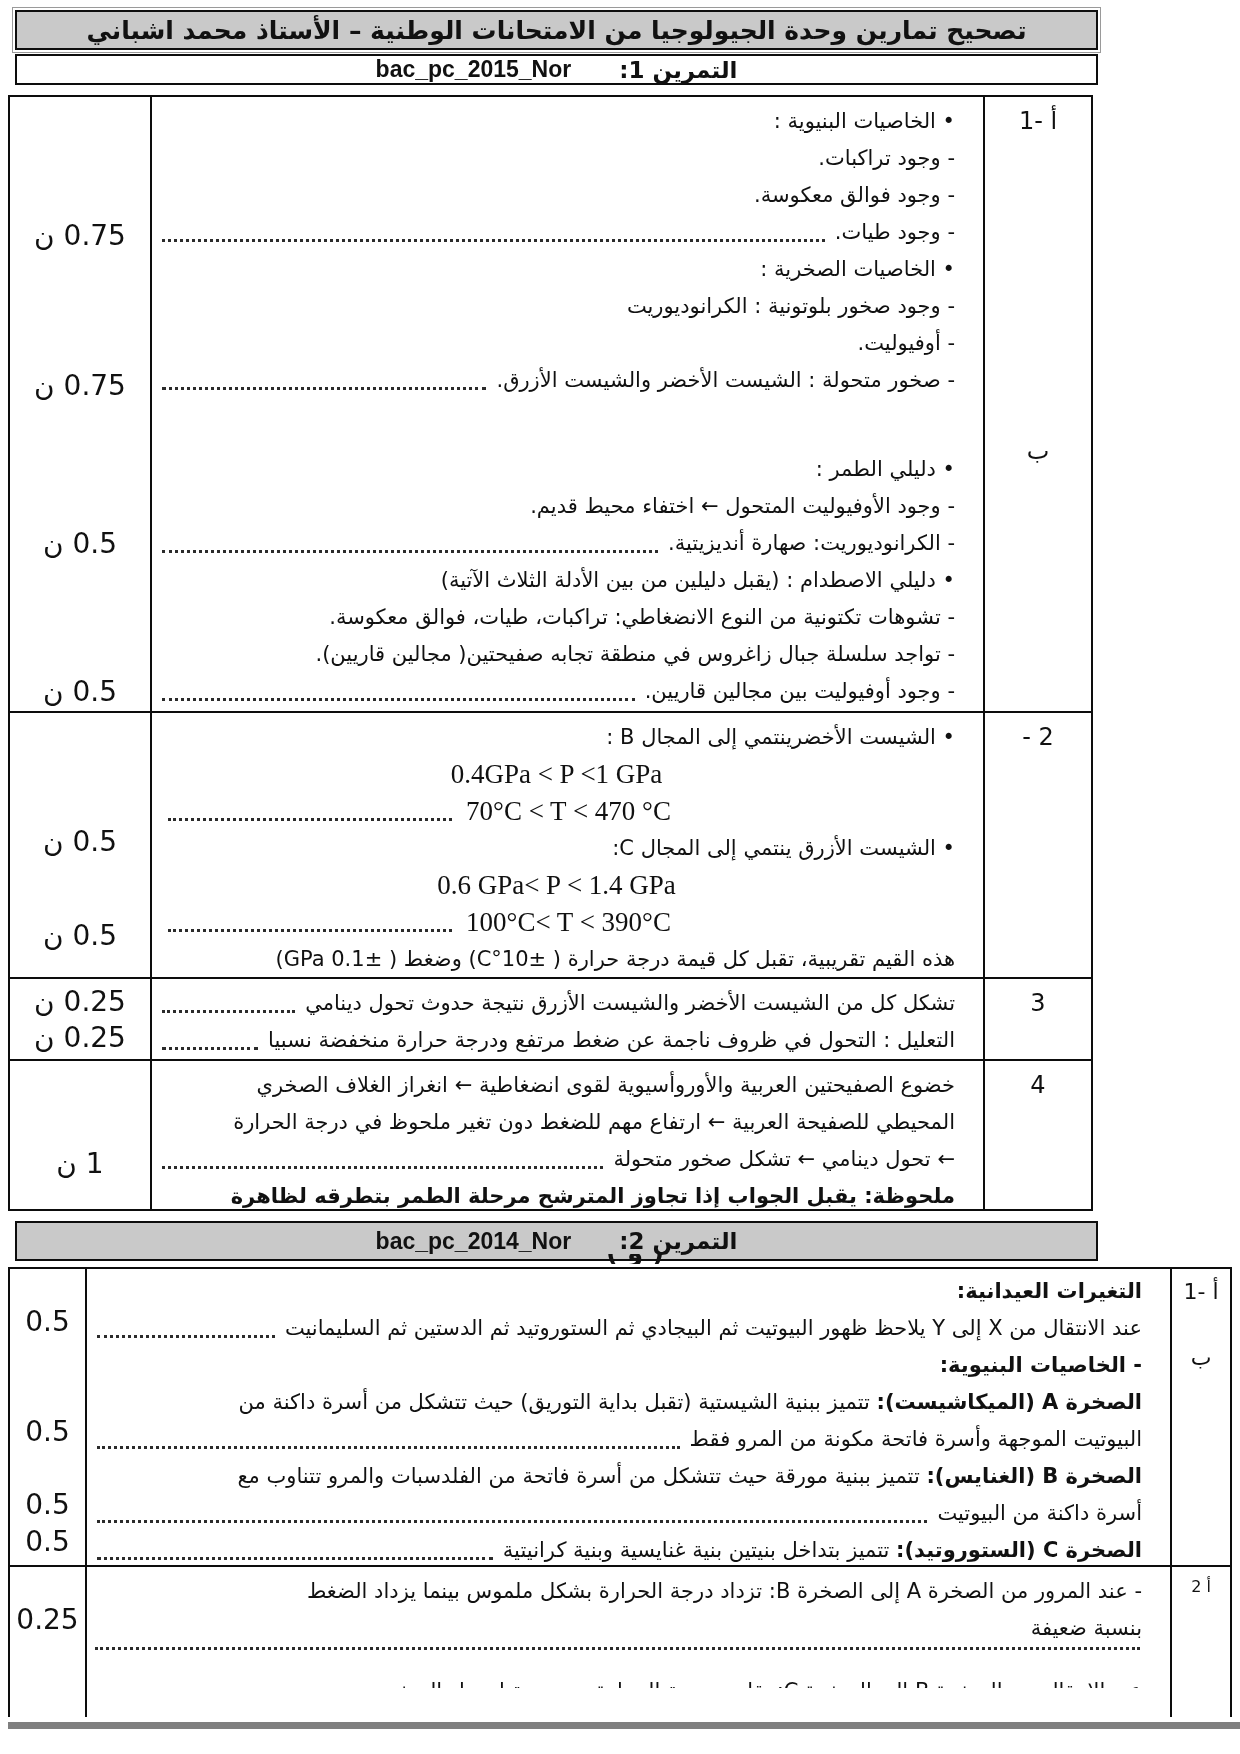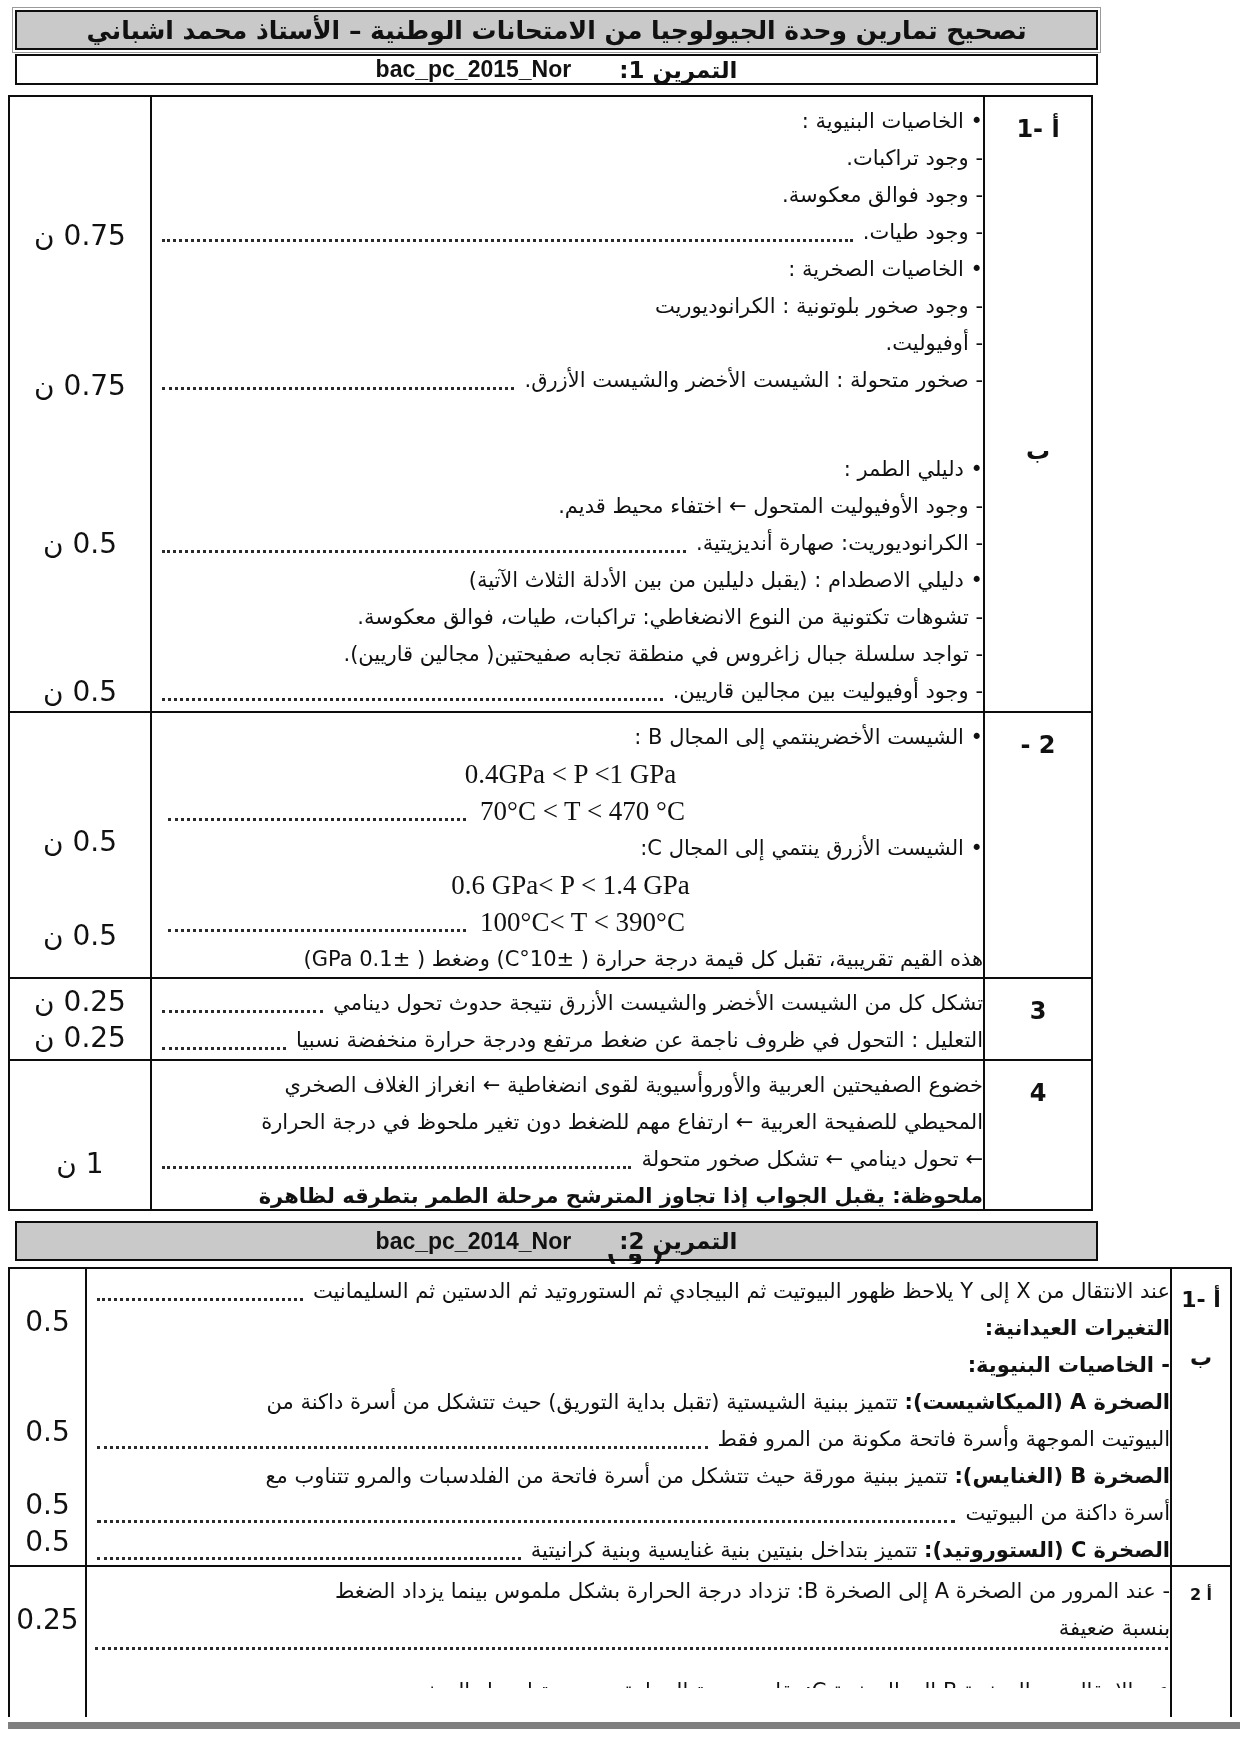--- a/index.html
+++ b/index.html
@@ -23,26 +23,26 @@
   .sub1{left:15px;top:54px;width:1083px;height:31px;background:#ffffff;}
   .bar2{left:15px;top:1221px;width:1083px;height:40px;background:#c9c9c9;}
   
   .tbl{border:2px solid #0d0d0d;direction:rtl;background:#fff;}
   .t1{left:8px;top:95px;width:1085px;}
   .t2{left:8px;top:1267px;width:1224px;border-bottom:none;}
   .row{display:grid;box-sizing:border-box;overflow:hidden;position:relative;}
   .t1 .row{grid-template-columns:108px 1fr 142px;}
   .t2 .row{grid-template-columns:60px 1fr 77px;}
   .row + .row{border-top:2px solid #0d0d0d;}
-  .num{border-left:2px solid #0d0d0d;text-align:center;font-weight:bold;font-size:24px;
-       padding-top:18px;position:relative;direction:ltr;}
+  .num{border-left:2px solid #0d0d0d;text-align:center;font-weight:normal;font-size:24px;
+       padding-top:10px;position:relative;direction:ltr;}
   .num .mid{position:absolute;left:0;right:0;text-align:center;}
   .score{border-right:2px solid #0d0d0d;position:relative;font-size:28px;}
   .score .sc{position:absolute;left:0;right:0;text-align:center;}
-  .content{padding:6px 0 0 6px;position:relative;}
+  .content{padding:6px 28px 0 6px;position:relative;}
   .ln{line-height:37px;font-size:21px;}
   .ld{display:flex;align-items:flex-end;}
   .ld > span{line-height:37px;white-space:nowrap;}
   .dots{flex:1 1 20px;border-bottom:3.2px dotted #2b2b2b;margin:0 10px 9px 4px;min-width:16px;}
   .lf{display:flex;direction:ltr;align-items:flex-end;font-family:"Liberation Serif","DejaVu Serif",serif;
       font-size:27px;line-height:37px;}
   .lf .sp{flex:1;}
   .lf .fdots{flex:1;border-bottom:3.2px dotted #2b2b2b;margin:0 14px 9px 10px;}
   .gap{height:52px;}
   .bold{font-weight:bold;}
@@ -196,25 +196,25 @@
 </div>
 
 <div class="abs tbl t2">
 
   <div class="row" style="height:296px;">
     <div class="num" style="font-size:22px;">
       <span>1- أ</span>
       <span class="mid" style="top:76px;">ب</span>
     </div>
     <div class="content" style="padding-top:4px;">
+      <div class="ln bold">التغيرات العيدانية:</div>
       <div class="ln ld">
         <span>عند الانتقال من X إلى Y يلاحظ ظهور البيوتيت ثم البيجادي ثم الستوروتيد ثم الدستين ثم السليمانيت</span>
         <i class="dots"></i>
       </div>
-      <div class="ln bold">التغيرات العيدانية:</div>
       <div class="ln bold">- الخاصيات البنيوية:</div>
       <div class="ln">
         <span class="lead">الصخرة A (الميكاشيست):</span><span> تتميز ببنية الشيستية (تقبل بداية التوريق) حيث تتشكل من أسرة داكنة من</span>
       </div>
       <div class="ln ld">
         <span>البيوتيت الموجهة وأسرة فاتحة مكونة من المرو فقط</span>
         <i class="dots"></i>
       </div>
       <div class="ln">
         <span class="lead">الصخرة B (الغنايس):</span><span> تتميز ببنية مورقة حيث تتشكل من أسرة فاتحة من الفلدسبات والمرو تتناوب مع</span>

